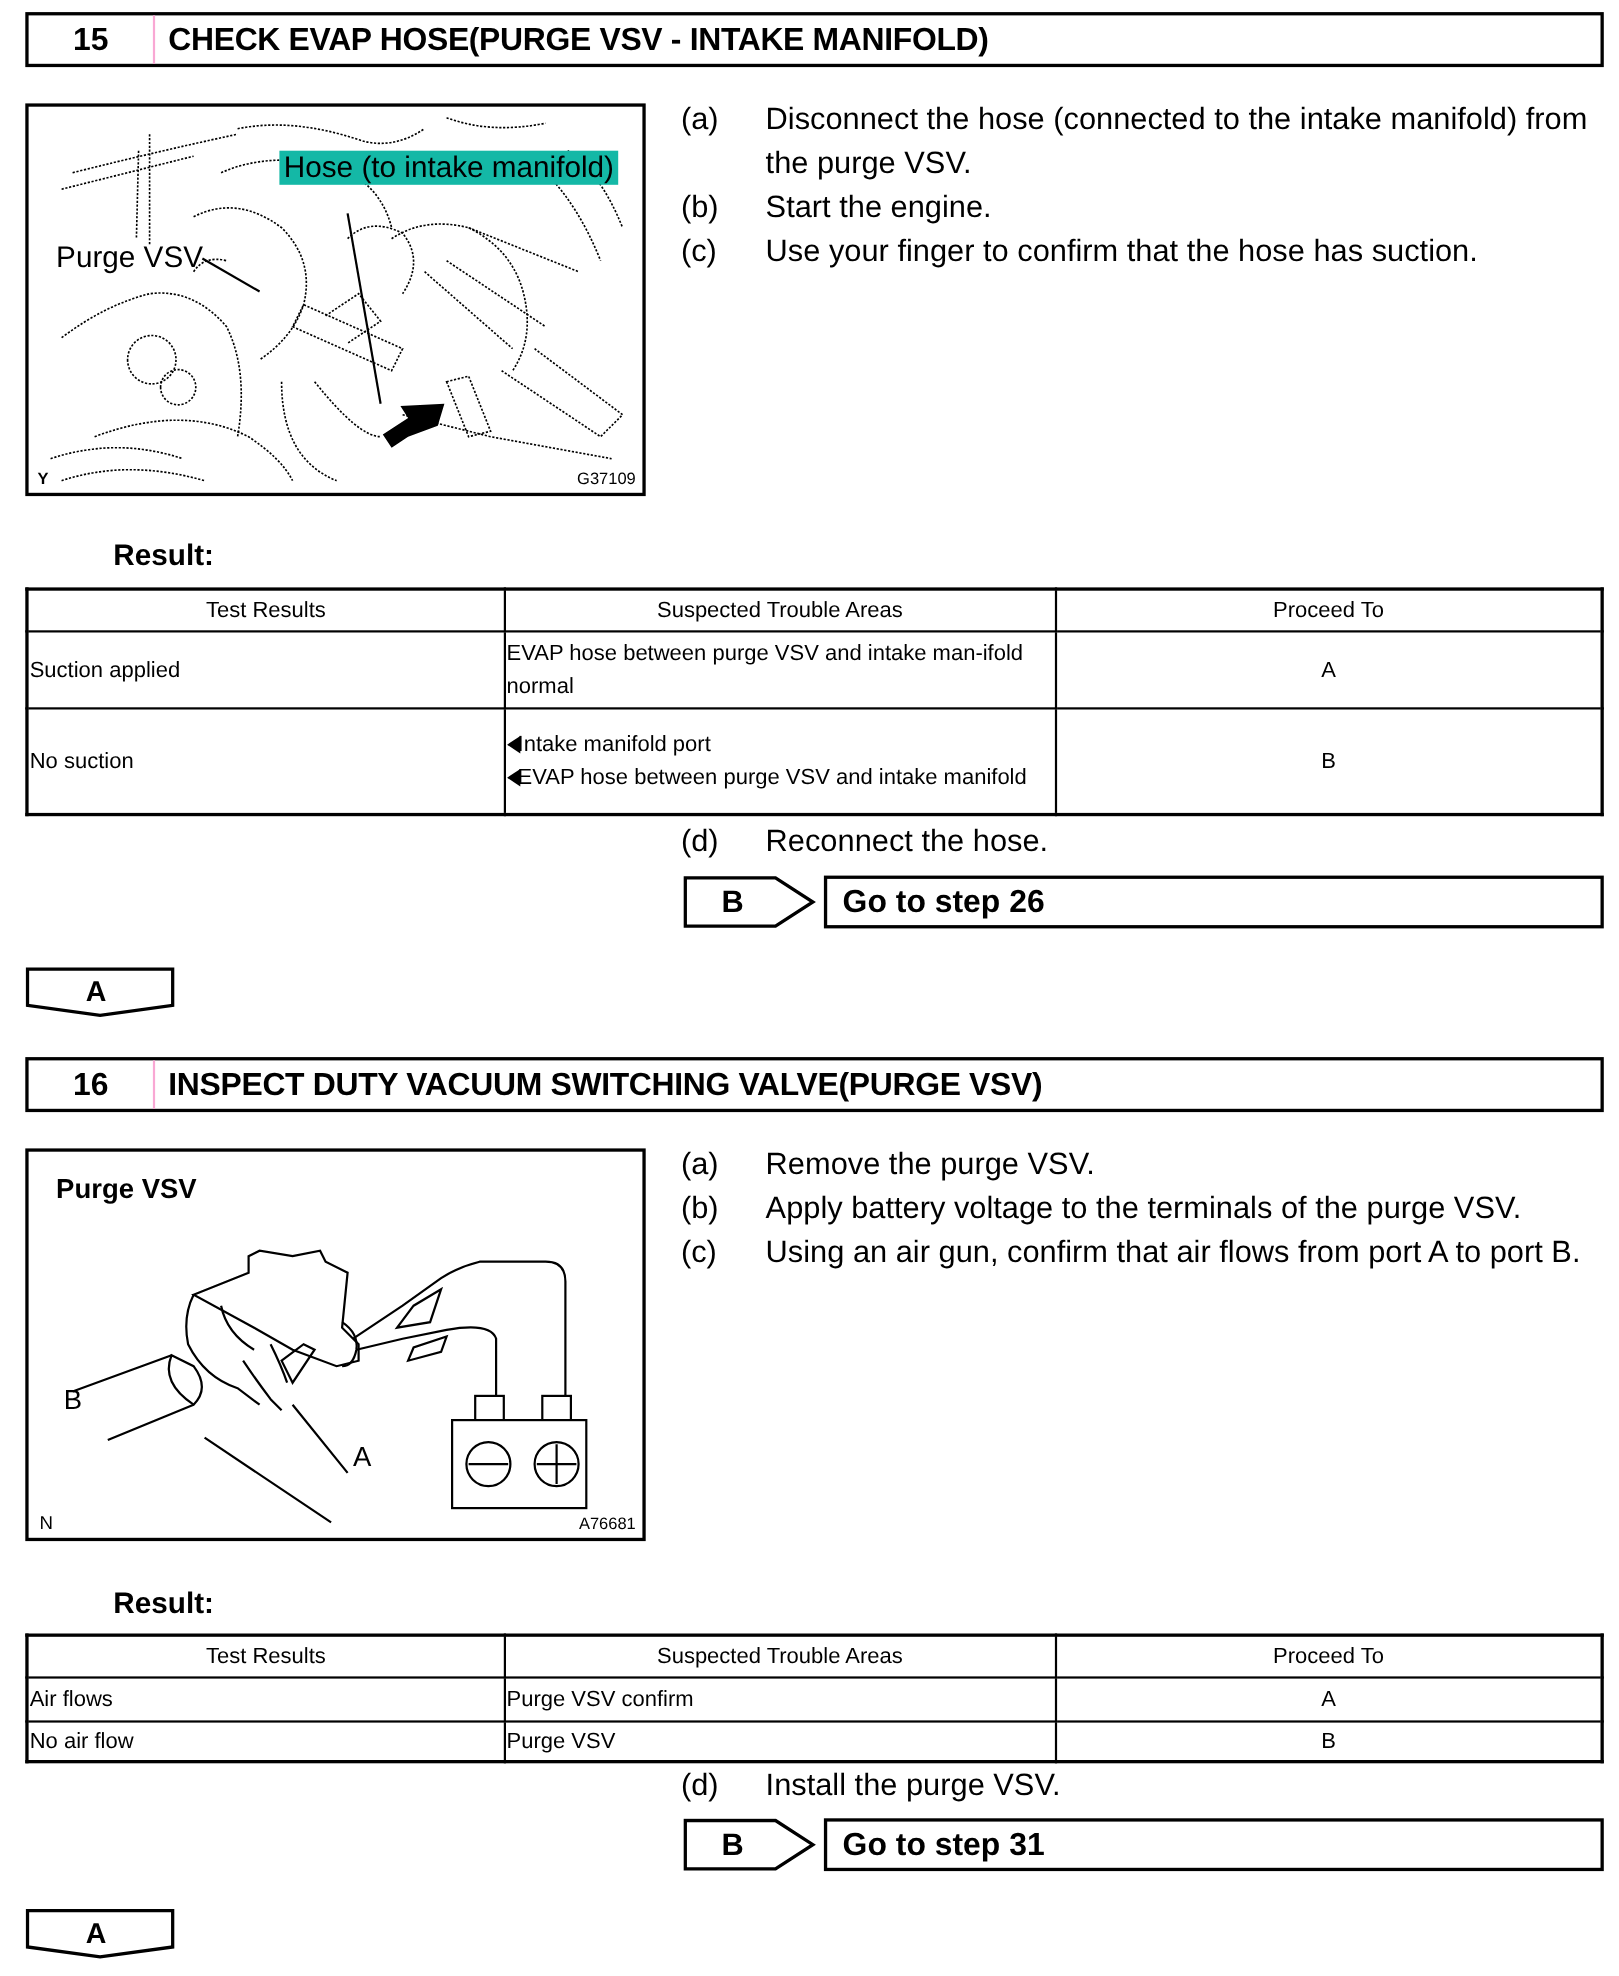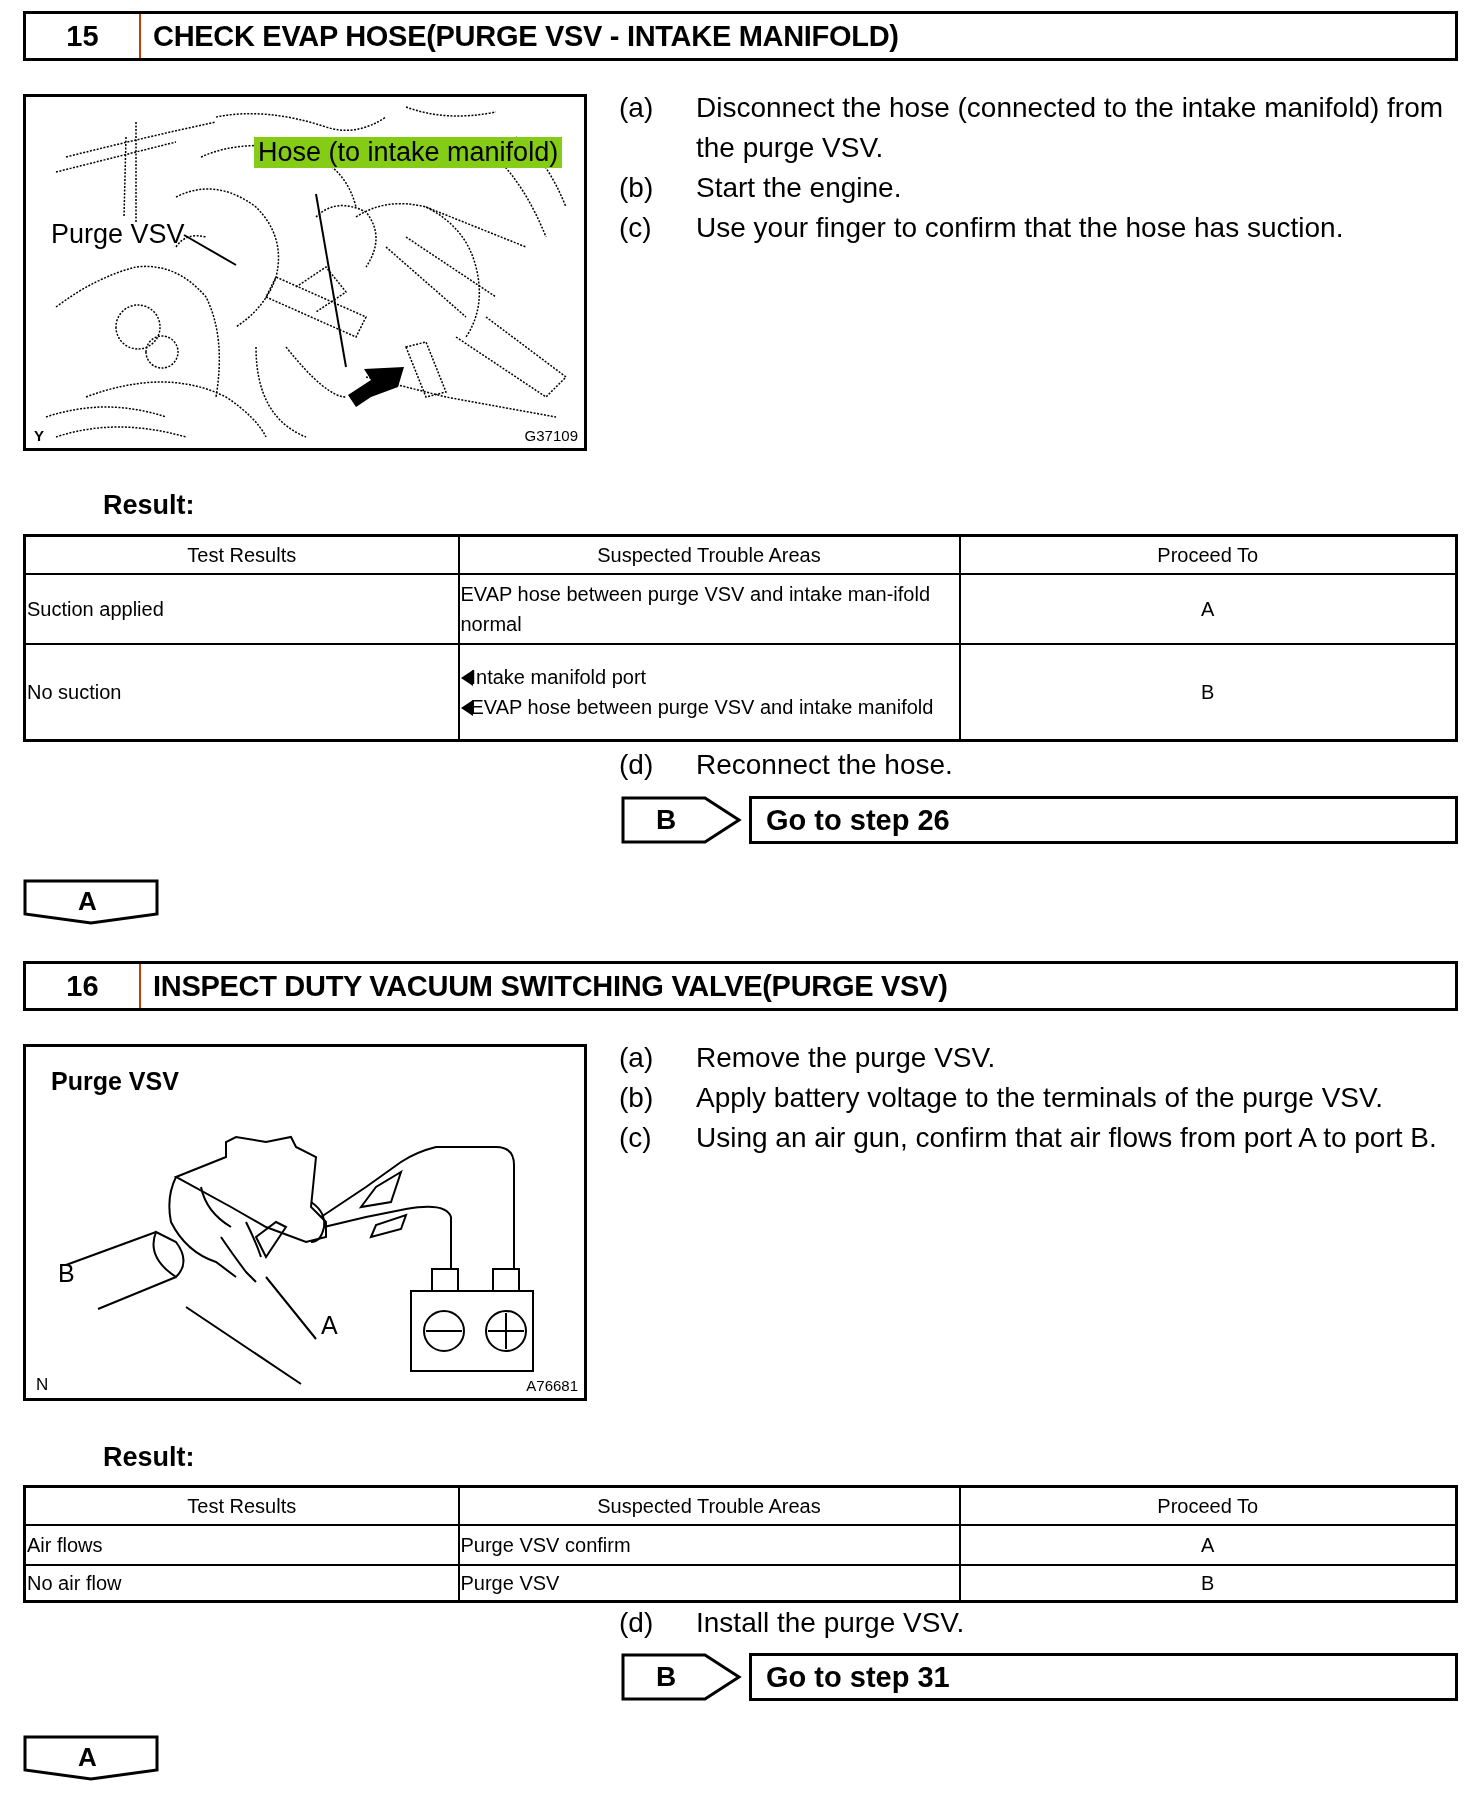--- a/index.html
+++ b/index.html
@@ -1,20 +1,20 @@
 <!DOCTYPE html>
 <html><head>
 <meta charset="utf-8">
 <style>
   html, body { margin:0; padding:0; background:#fff; }
   body { width:1472px; height:1796px; position:relative; overflow:hidden;
          font-family:"Liberation Sans", sans-serif; color:#000; }
   .abs { position:absolute; }
   .hdr { position:absolute; left:23px; width:1435px; height:50px; border:3px solid #000; box-sizing:border-box; display:flex; }
-  .hdr .num { width:113px; border-right:2px solid #c2410c; display:flex; align-items:center; justify-content:center;
+  .hdr .num { width:113px; border-right:2px solid #f9a8d4; display:flex; align-items:center; justify-content:center;
               font-weight:bold; font-size:29px; }
   .hdr .title { flex:1; display:flex; align-items:center; padding-left:12px; font-weight:bold; font-size:29px; letter-spacing:-0.3px; }
   .fig { position:absolute; left:23px; width:564px; height:357px; border:3px solid #000; box-sizing:border-box; background:#fff; overflow:hidden; }
   .fig svg { position:absolute; left:0; top:0; }
   .step { position:absolute; left:619px; font-size:28px; line-height:40px; display:flex; }
   .step .lbl { width:77px; flex:none; }
   .step .txt { width:765px; }
   .result-label { position:absolute; left:103px; font-weight:bold; font-size:27px; }
   table.res { position:absolute; left:23px; width:1435px; border-collapse:collapse; font-size:20px; }
   table.res td, table.res th { border:2px solid #000; padding:0 1px; font-weight:normal; vertical-align:middle; line-height:30px; }
@@ -22,21 +22,21 @@
   table.res th { text-align:center; height:36px; }
   table.res td.c { text-align:center; }
   .bullet { display:inline-block; width:0; height:0; border-top:8px solid transparent; border-bottom:8px solid transparent;
             border-right:12px solid #000; vertical-align:middle; margin-right:-2px; }
   .nav-b { position:absolute; left:621px; width:122px; height:48px; }
   .nav-b span { position:absolute; left:35px; top:8px; font-weight:bold; font-size:28px; }
   .goto { position:absolute; left:749px; width:709px; height:48px; border:3px solid #000; box-sizing:border-box;
           display:flex; align-items:center; padding-left:14px; font-weight:bold; font-size:29px; }
   .nav-a { position:absolute; left:23px; width:136px; height:46px; }
   .nav-a span { position:absolute; left:55px; top:7px; font-weight:bold; font-size:26px; }
-  .figlbl { position:absolute; font-size:27px; background:#84cc16; }
+  .figlbl { position:absolute; font-size:27px; background:#14b8a6; }
   .figcode { position:absolute; font-size:15px; }
 </style>
 </head>
 <body>
 
 <div class="hdr" style="top:11px;">
   <div class="num">15</div>
   <div class="title">CHECK EVAP HOSE(PURGE VSV - INTAKE MANIFOLD)</div>
 </div>
 

